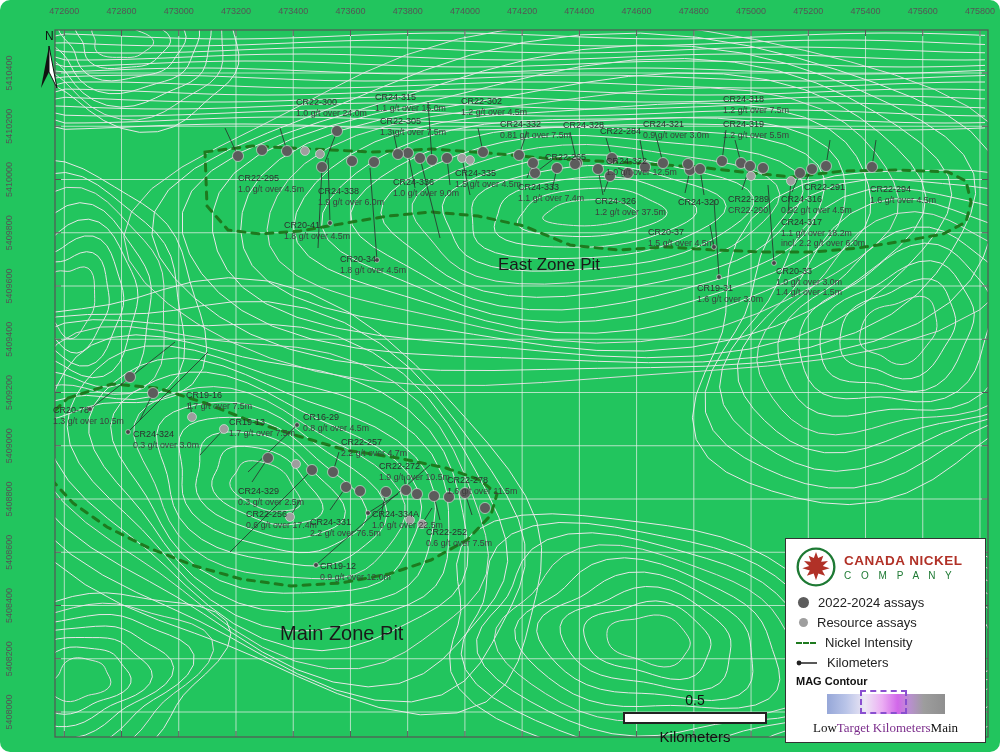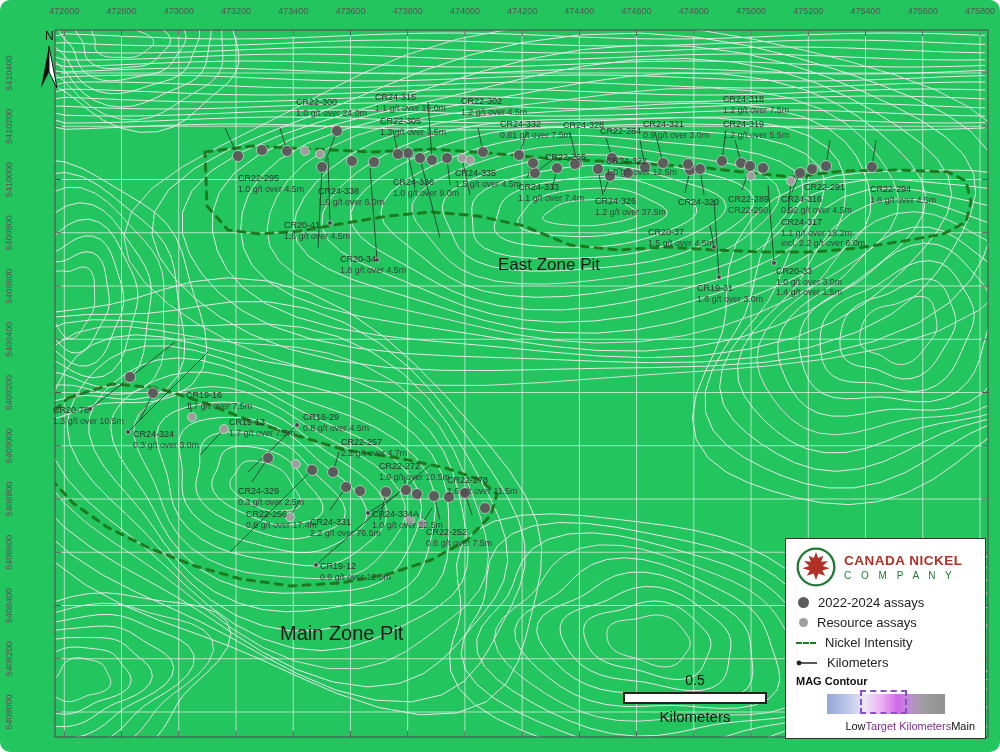--- a/index.html
+++ b/index.html
@@ -20,21 +20,21 @@
   .cn-green{color:#1e7a34;font-size:10px;letter-spacing:3.5px;margin-top:2px;}
   .li{display:flex;align-items:center;gap:9px;margin:5px 0;font-size:13px;color:#222;}
   .sw{flex:0 0 auto;display:inline-block;}
   .dot-dark{width:11px;height:11px;border-radius:50%;background:#5c5c5c;margin-left:2px;}
   .dot-light{width:9px;height:9px;border-radius:50%;background:#9e9e9e;margin-left:3px;}
   .dash-green{width:20px;height:0;border-top:2.5px dashed #1e7a1f;}
   .mag-title{text-align:left;font-weight:bold;font-size:11px;color:#111;}
   .mag-bar{position:relative;width:118px;height:20px;margin:7px auto 0 auto;
     background:linear-gradient(90deg,#96a7d8 0%,#b9c4e8 16%,#ece6f5 32%,#eaa9f3 47%,#cf5fe8 60%,#b98fd0 70%,#9d9d9d 82%,#8f8f8f 100%);}
   .target-box{position:absolute;left:28%;top:-4px;width:40%;height:24px;border:2px dashed #8a4fd0;box-sizing:border-box;background:rgba(255,255,255,0.05);}
-  .mag-labels{display:flex;justify-content:flex-end;align-items:center;font-size:11px;color:#111;margin-top:6px;}
+  .mag-labels{display:flex;justify-content:center;align-items:center;font-size:13px;color:#111;margin-top:6px;font-family:Liberation Serif, serif;}
   .ti{color:#7b2d8b;}
   
   .scale-wrap{position:absolute;text-align:center;color:#111;}
   .scale-num{font-size:14px;margin-bottom:4px;}
   .scale-rect{width:144px;height:12px;border:2px solid #222;background:#fff;box-sizing:border-box;margin:0 auto;}
   .scale-unit{font-size:15px;margin-top:4px;}
 </style>
 </head>
 <body>
 
@@ -533,19 +533,19 @@
     <div class="mag-bar">
       <div class="target-box"></div>
     </div>
     <div class="mag-labels">
       <span>Low</span>
       <span class="ti">Target Kilometers</span>
       <span>Main</span>
     </div>
   </div>
 
-  <div class="scale-wrap" style="left:623px;top:672px;width:144px;">
+  <div class="scale-wrap" style="left:623px;top:692px;width:144px;">
     <div class="scale-num">0.5</div>
     <div class="scale-rect"></div>
     <div class="scale-unit">Kilometers</div>
   </div>
 
 </div>
 
 </body></html>

